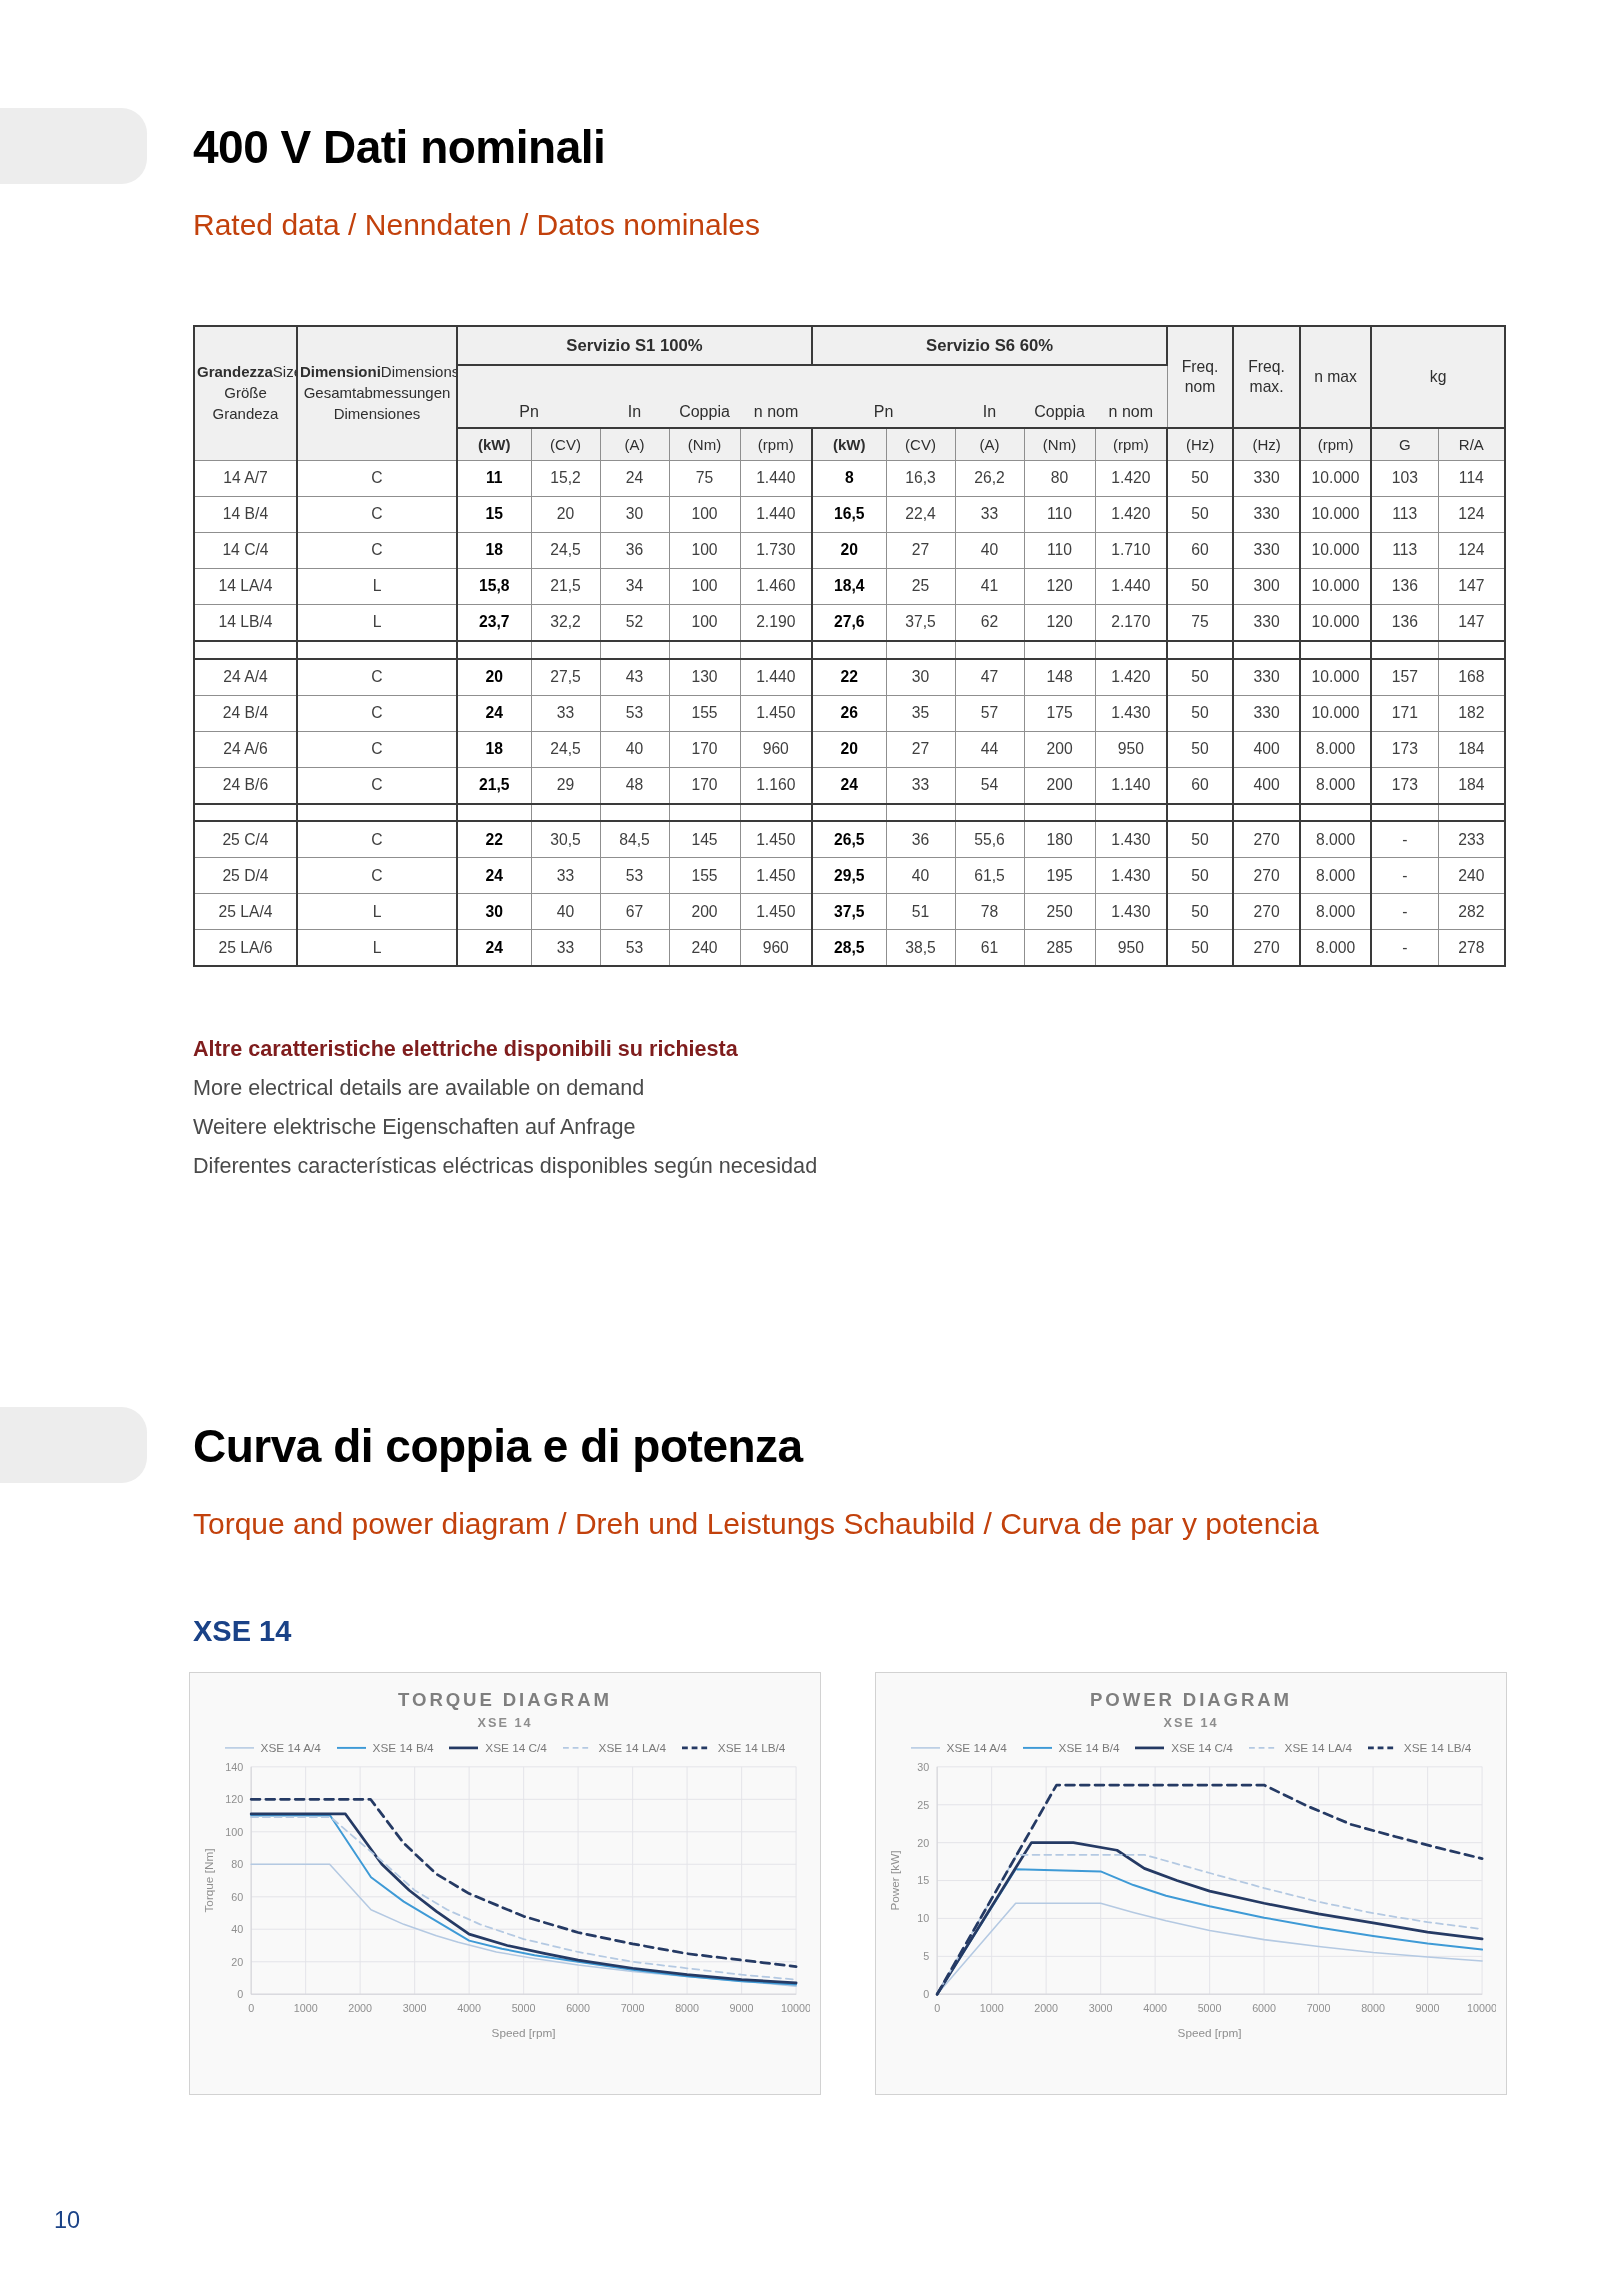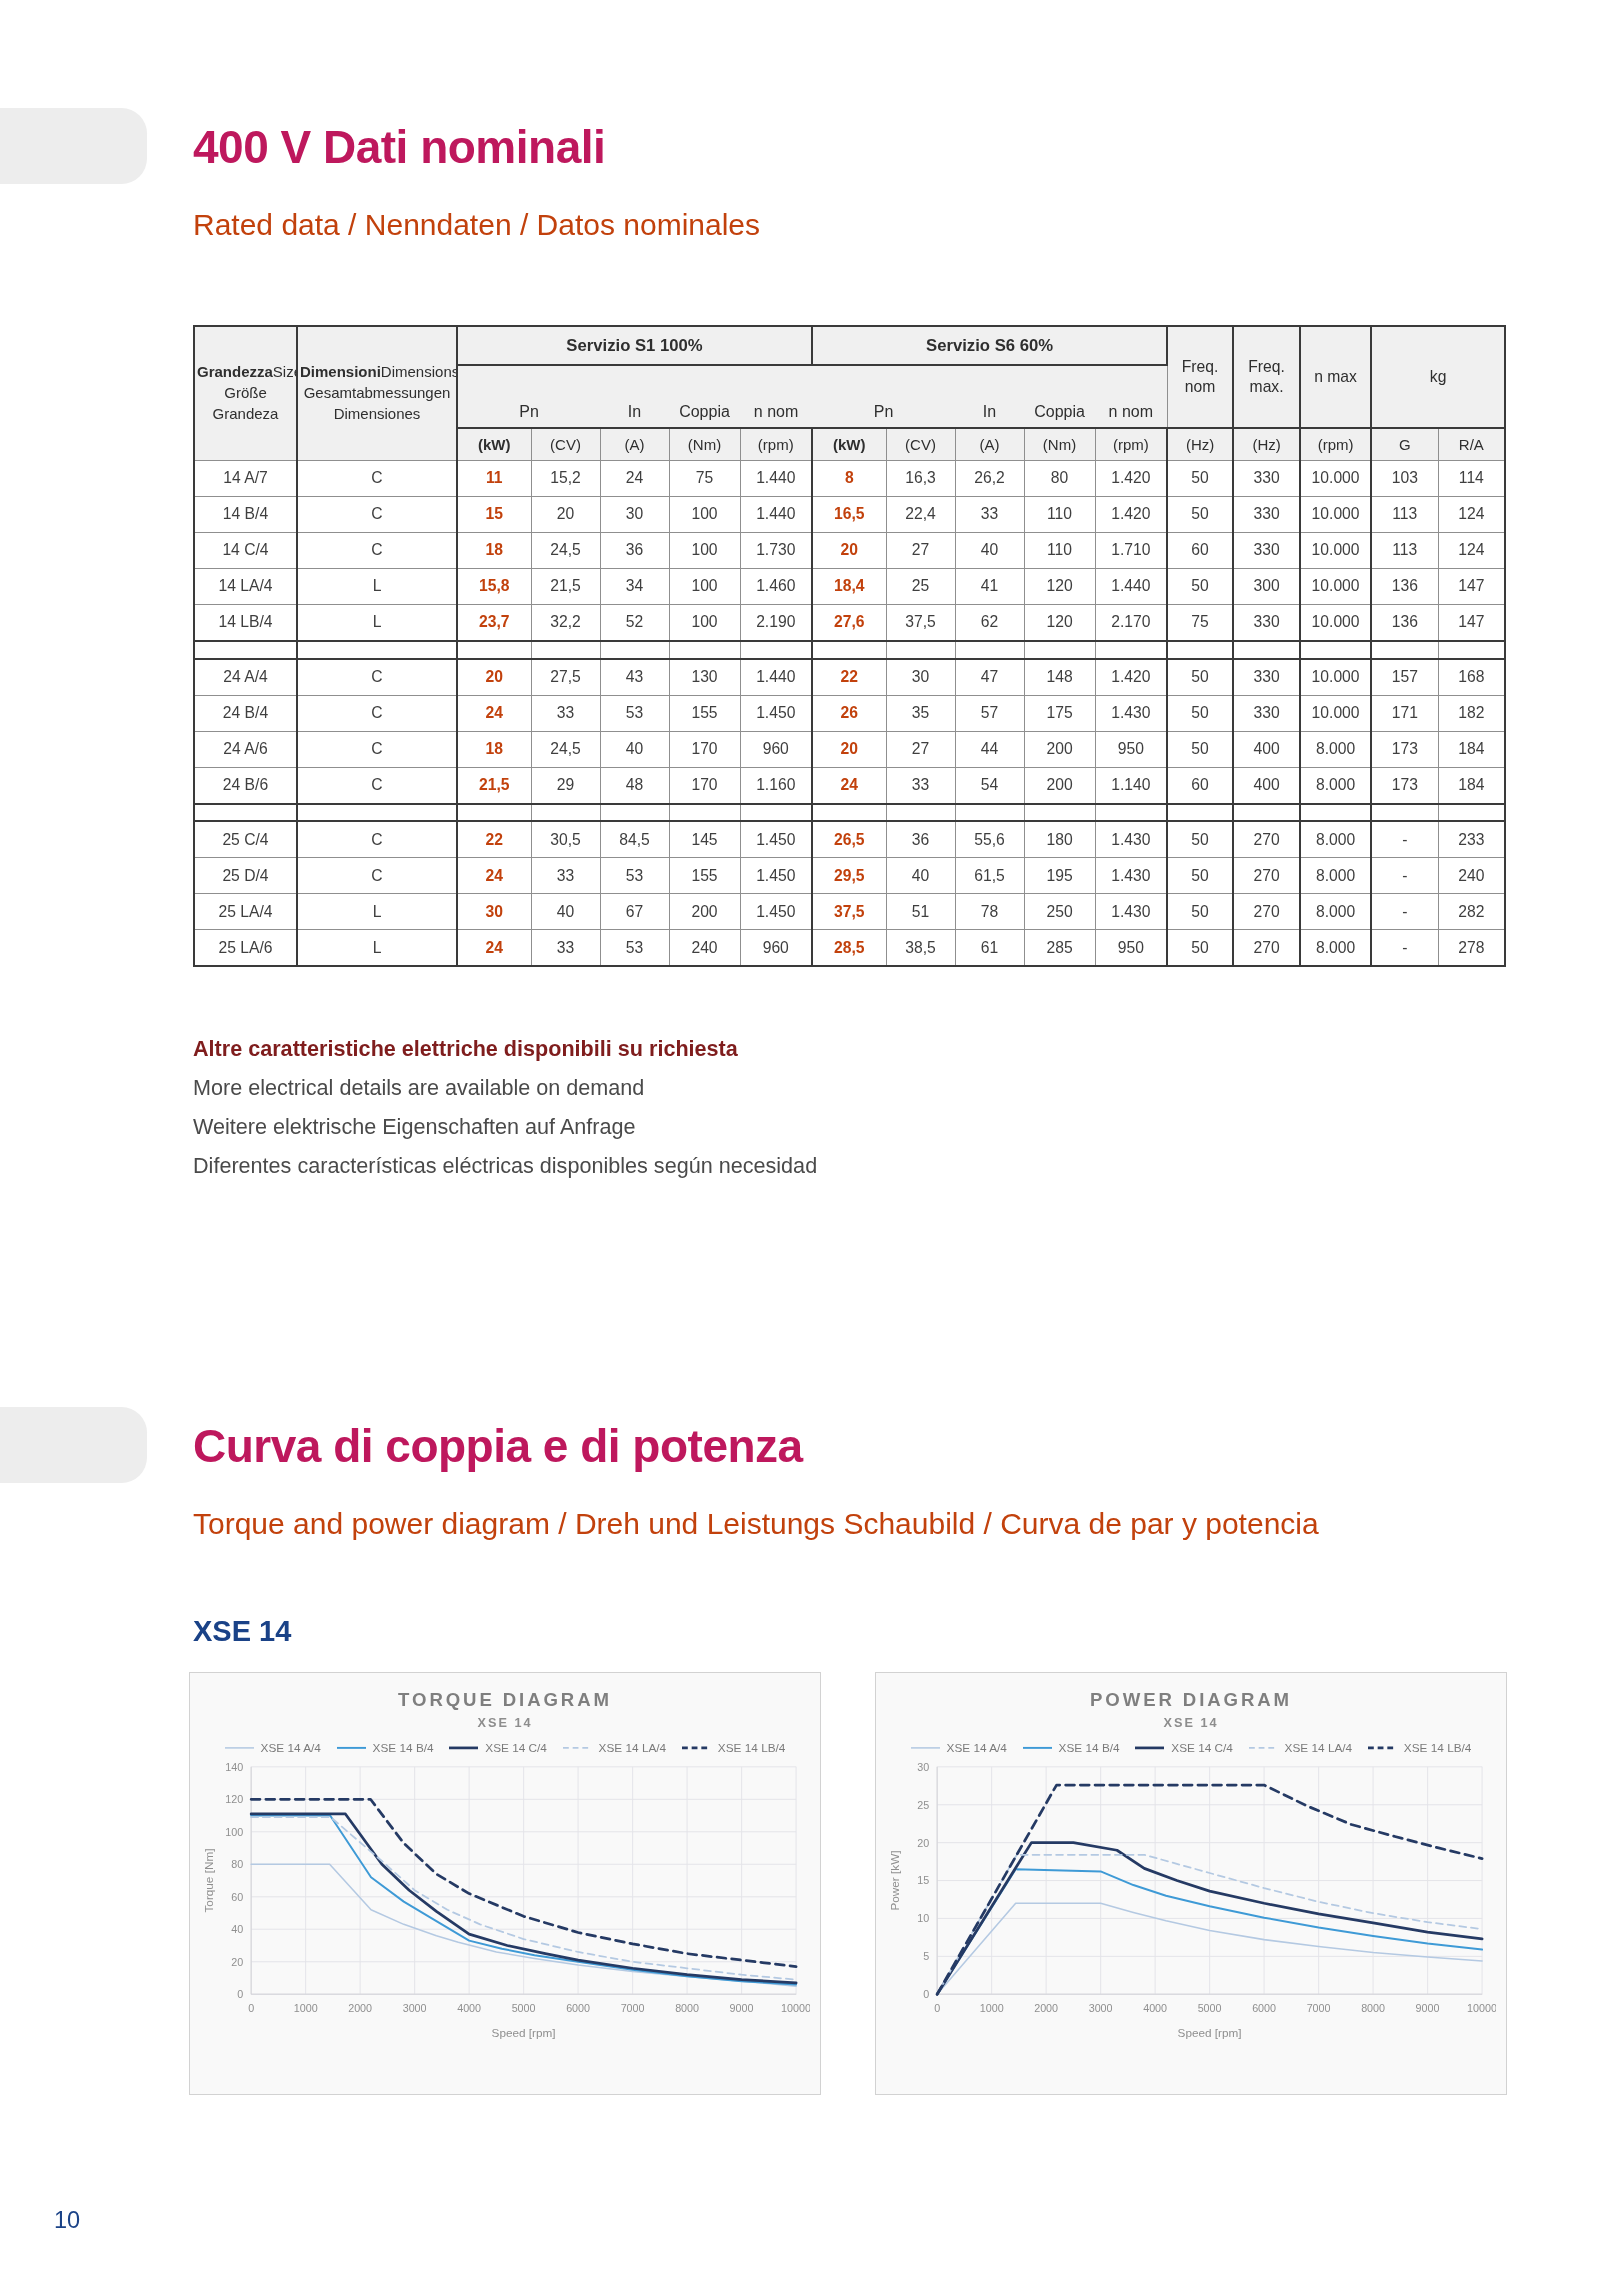--- a/index.html
+++ b/index.html
@@ -1,20 +1,20 @@
 <!DOCTYPE html>
 <html><head>
 <meta charset="utf-8">
 <style>
   html,body{margin:0;padding:0;background:#fff;}
   #page{position:relative;width:1621px;height:2293px;background:#ffffff;overflow:hidden;
         font-family:"Liberation Sans","DejaVu Sans",sans-serif;color:#3d3d3d;}
   .side-tab{position:absolute;left:0;width:147px;height:76px;background:#ededed;
             border-radius:0 25.5px 25.5px 0;}
-  .h-title{position:absolute;left:193px;font-size:46px;font-weight:bold;color:#be185d;letter-spacing:-0.5px;}
+  .h-title{position:absolute;left:193px;font-size:46px;font-weight:bold;color:#000000;letter-spacing:-0.5px;}
   .h-sub{position:absolute;left:193px;font-size:30px;font-weight:normal;color:#c2410c;}
   .model-label{position:absolute;left:193px;font-size:29px;font-weight:bold;color:#1a4287;}
   .page-num{position:absolute;left:54px;top:2207px;font-size:23.5px;color:#1a4287;}
 
   
   .tblwrap{position:absolute;left:193px;top:325px;}
   table.tbl{border-collapse:collapse;table-layout:fixed;width:1305px;
             font-size:15.7px;color:#3f3f3f;}
   .tbl th,.tbl td{border:1px solid #8f8f8f;text-align:center;padding:0 2px;overflow:hidden;}
   .tbl{border:2.4px solid #3a3a3a;}
@@ -23,21 +23,21 @@
   .corner{white-space:pre-line;font-size:15px;line-height:1.38;vertical-align:middle;}
   .corner b{font-weight:bold;}
   .grp{height:37px;font-weight:bold;font-size:16.7px;border-bottom:2.4px solid #3a3a3a !important;}
   .lblrow th{height:55px;vertical-align:bottom;padding-bottom:5.9px;font-size:16px;}
   .nov{border-left:none !important;border-right:none !important;text-align:left;padding-left:15.7px;}
   .lbl-c{border-left:none !important;border-right:none !important;}
   .unitrow th{height:31px;border-top:2.4px solid #3a3a3a !important;font-size:15px;}
   .unitrow th.kwu{font-weight:bold;}
   .freqcell{white-space:pre-line;vertical-align:middle;line-height:1.3;}
   .tbl tbody td{height:35px;background:#fff;}
-  .tbl tbody td.bold{font-weight:bold;color:#c2410c;}
+  .tbl tbody td.bold{font-weight:bold;color:#000000;}
   .tbl tbody tr.spacer td{height:15.7px;border-top:2.2px solid #3a3a3a;border-bottom:2.2px solid #3a3a3a;}
 
   
   .notes{position:absolute;left:193px;top:1029px;font-size:21.6px;line-height:39px;color:#4a4a4a;}
   .notes .n1{font-weight:bold;color:#7f1d1d;}
 
   
   .panel{position:absolute;top:1672px;width:632px;height:423px;background:#f9f9f9;
          border:1px solid #d2d2d2;border-radius:0;box-sizing:border-box;padding-top:15.7px;}
   .chart-title{text-align:center;font-size:18.6px;font-weight:bold;color:#7f7f7f;letter-spacing:2.9px;}

